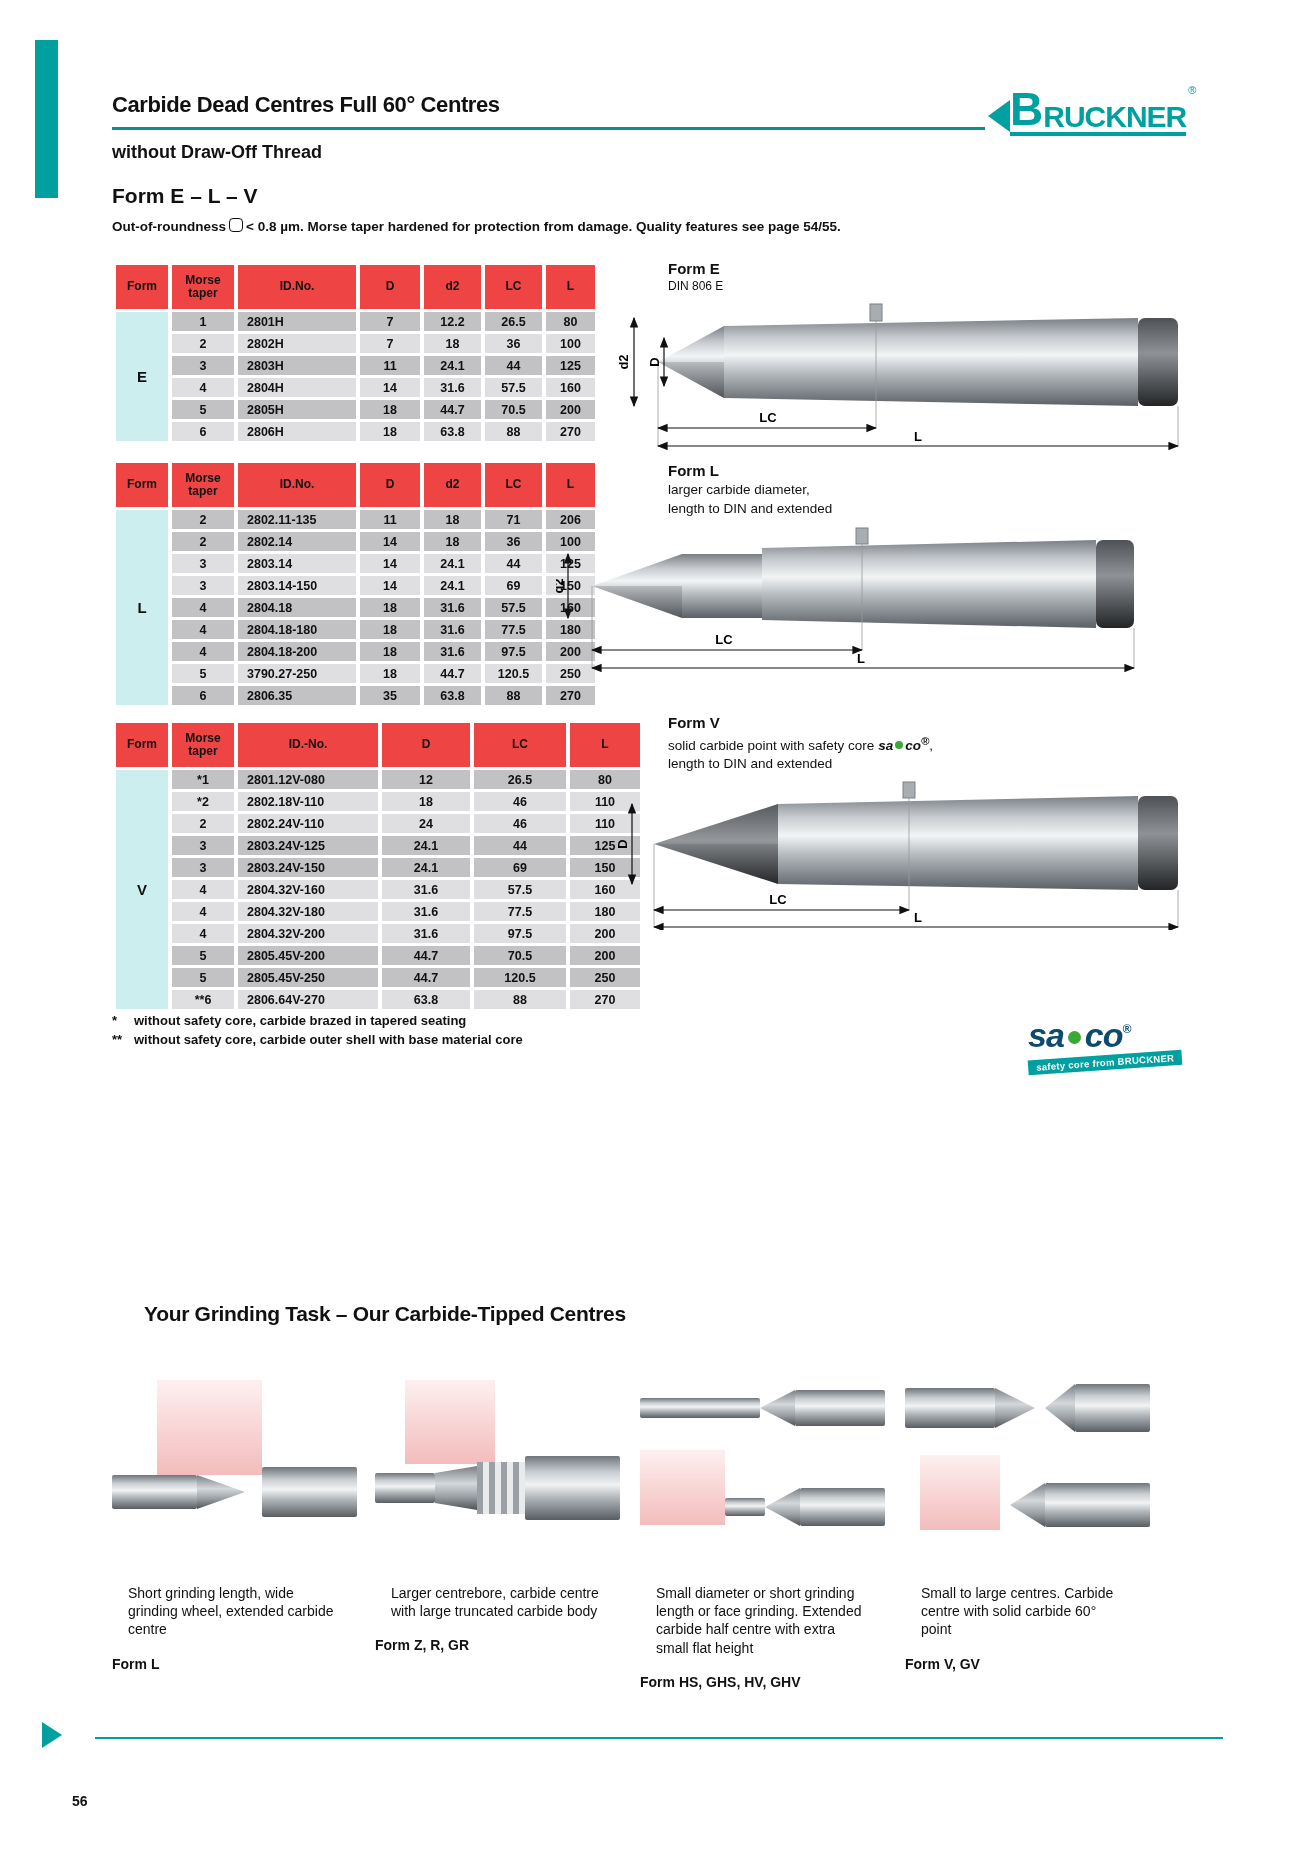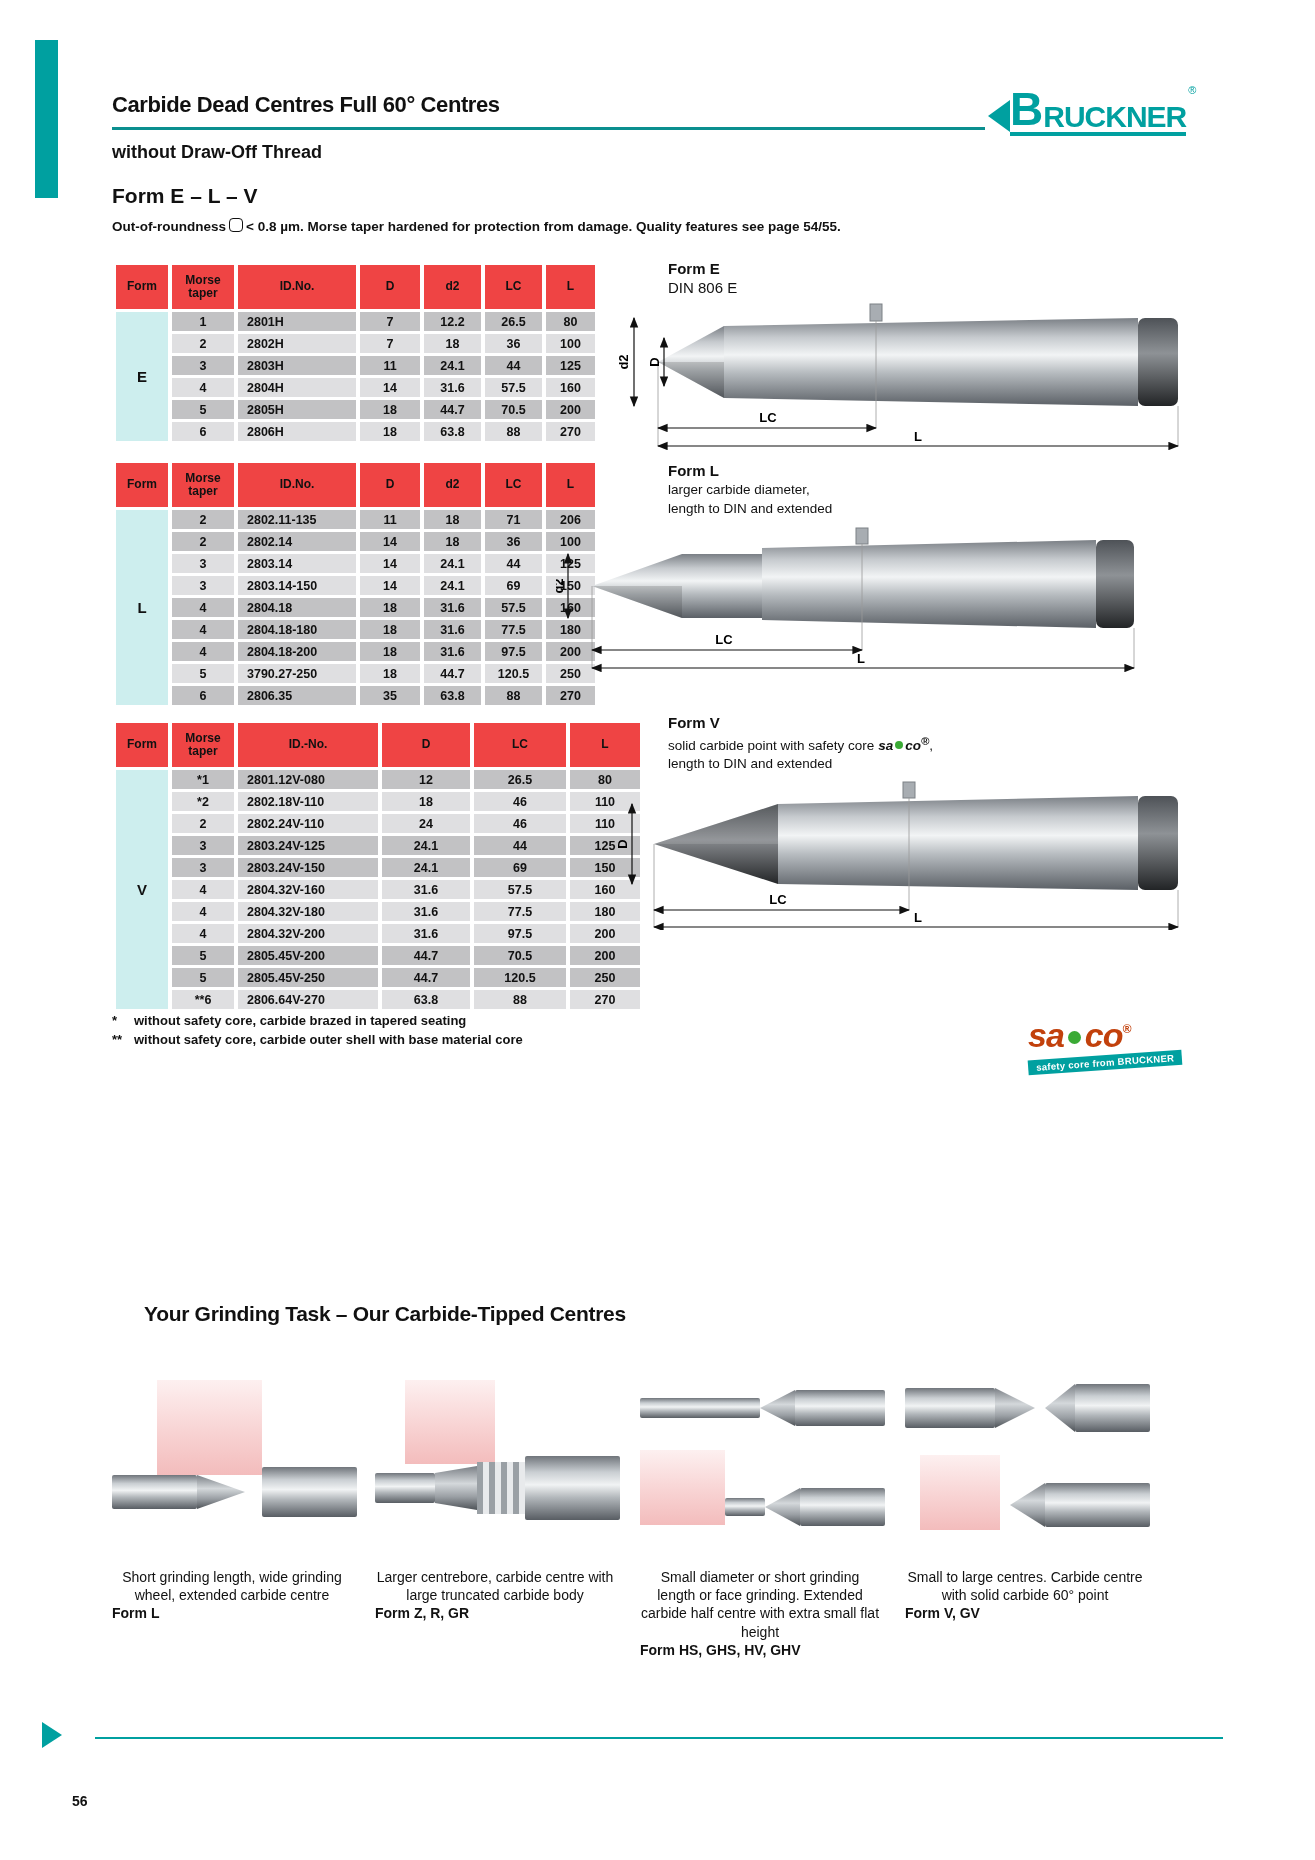--- a/index.html
+++ b/index.html
@@ -38,51 +38,51 @@
   .tbl1{left:112px;top:262px;}
   .tbl2{left:112px;top:460px;}
   .tbl3{left:112px;top:720px;}
 
   .footnotes{left:112px;top:1012px;font-size:13px;font-weight:bold;line-height:1.45;}
   .fnrow{display:flex;}
   .fnsym{width:22px;}
 
   
   .figtitle{font-size:15px;font-weight:bold;}
-  .figsub{font-size:15px;font-weight:normal;margin-top:2px;}
+  .figsub{font-size:12px;font-weight:normal;margin-top:2px;}
   .figdesc{font-size:13.5px;font-weight:normal;line-height:1.4;margin-top:2px;}
   .figE-label{left:668px;top:260px;}
   .figL-label{left:668px;top:462px;}
   .figV-label{left:668px;top:714px;}
   svg.fig{position:absolute;}
   svg text{font-family:"Liberation Sans","DejaVu Sans",sans-serif;}
 
   .saco-inline{font-weight:bold;font-style:italic;}
   .saco-dot{display:inline-block;width:8px;height:8px;border-radius:50%;background:#3aaa35;
             margin:0 2px;vertical-align:1px;}
   .saco-badge{left:1028px;top:1018px;width:190px;text-align:left;}
-  .saco-big{font-style:italic;font-weight:bold;font-size:34px;line-height:1;color:#c2410c;letter-spacing:-1px;}
+  .saco-big{font-style:italic;font-weight:bold;font-size:34px;line-height:1;color:#0c4a6e;letter-spacing:-1px;}
   .saco-big .saco-dot{width:13px;height:13px;vertical-align:3px;margin:0 4px;}
   .saco-reg{font-size:12px;vertical-align:14px;}
   .saco-banner{display:inline-block;background:#00A0A0;color:#fff;font-size:9.5px;font-weight:bold;
                padding:2px 8px;transform:rotate(-4deg);margin-top:2px;letter-spacing:0.3px;}
 
   
   .grind-heading{left:112px;top:1302px;font-size:21px;font-weight:bold;letter-spacing:-0.3px;margin-left:32px;}
   .gcell{width:250px;height:180px;}
   .cyl{position:absolute;border-radius:2px;
        background:linear-gradient(180deg,#70757b 0%,#c9ced2 25%,#f1f3f4 45%,#b2b7bb 65%,#585d63 100%);}
   .coneR{position:absolute;clip-path:polygon(0 0,100% 50%,0 100%);
        background:linear-gradient(180deg,#7a7f85 0%,#d4d8db 40%,#9a9fa4 70%,#4e5358 100%);}
   .coneL{position:absolute;clip-path:polygon(100% 0,0 50%,100% 100%);
        background:linear-gradient(180deg,#7a7f85 0%,#d4d8db 40%,#9a9fa4 70%,#4e5358 100%);}
   .rings{position:absolute;background:repeating-linear-gradient(90deg,#9aa0a5 0 6px,#e8eaec 6px 12px);}
   .pink{position:absolute;background:linear-gradient(180deg,#fdf0f0 0%,#f8d3d3 55%,#f3bcbc 100%);}
   .gcap{width:240px;font-size:14px;line-height:1.3;}
-  .gcap .cap-text{margin:0;text-align:center;}
+  .gcap .cap-text{margin:16px;}
   .gcap .cap-form{margin:0;font-weight:bold;}
 
   
   .footer-line{left:95px;top:1737px;width:1128px;height:2px;background:#00A0A0;}
   .footer-tri{left:42px;top:1722px;width:0;height:0;border-top:13px solid transparent;
               border-bottom:13px solid transparent;border-left:20px solid #00A0A0;}
   .page-num{left:72px;top:1793px;font-size:14px;font-weight:bold;text-align:right;}
 </style>
 </head>
 <body>

